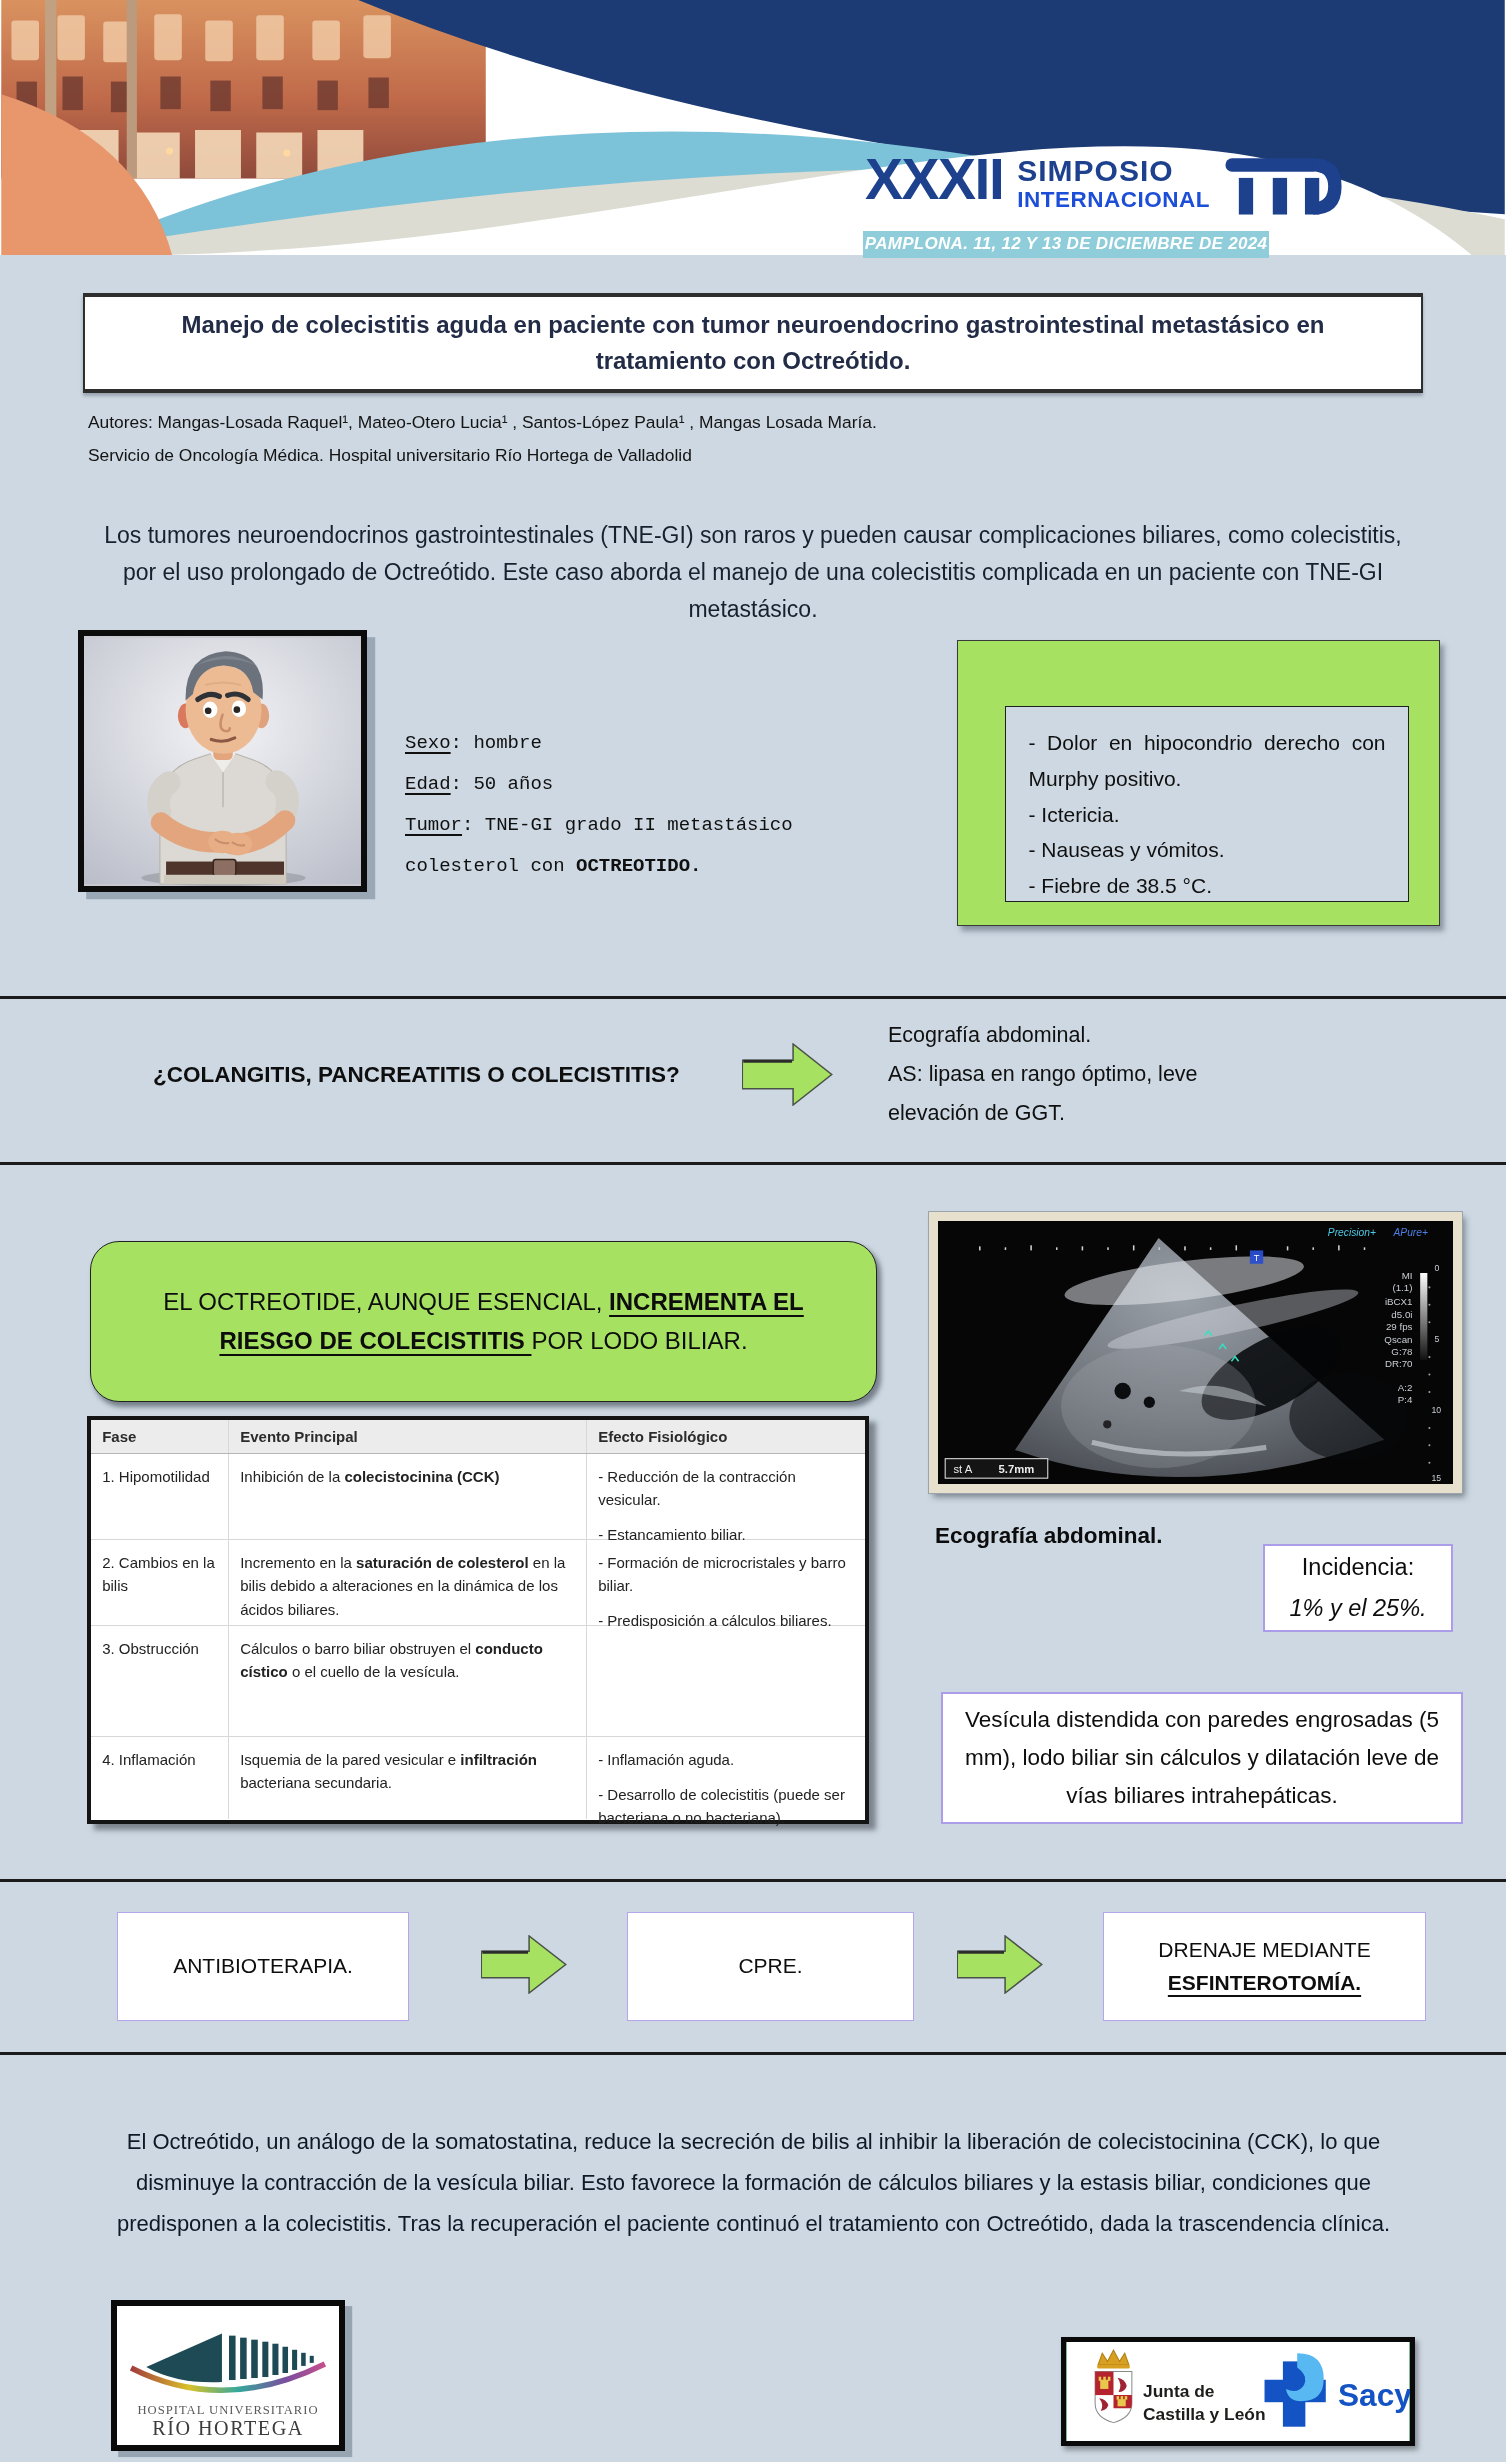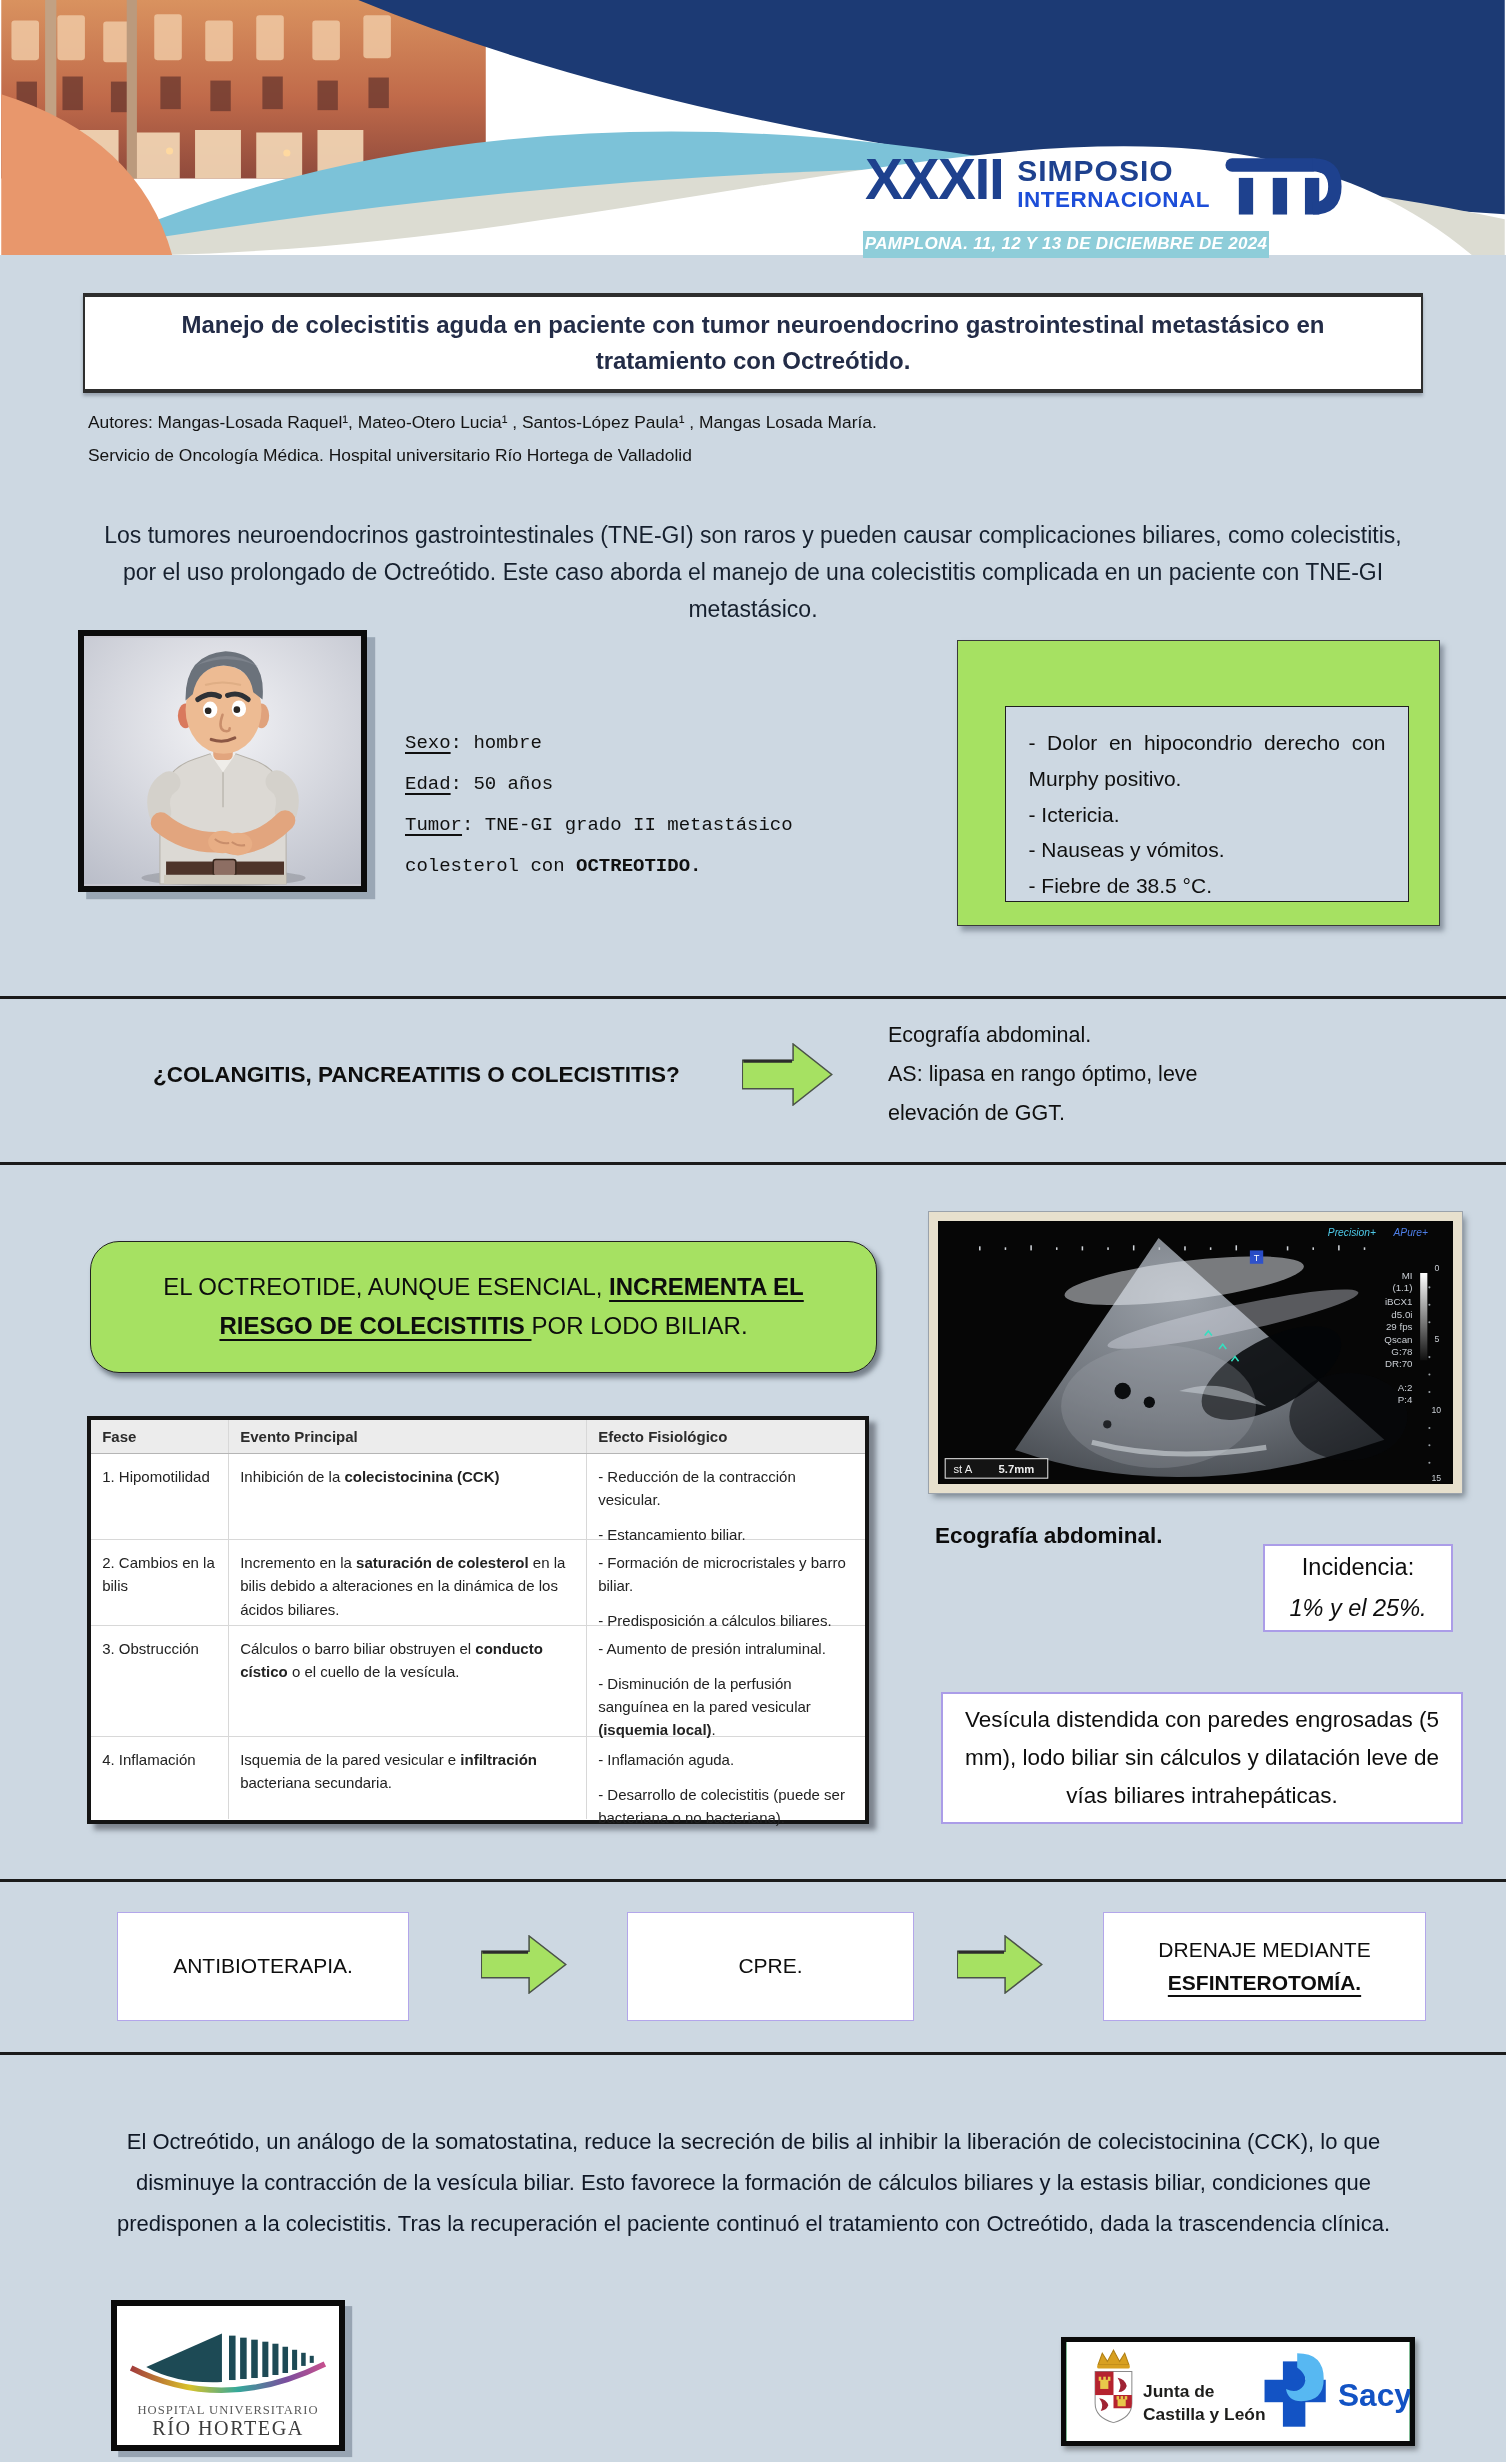--- a/index.html
+++ b/index.html
@@ -53,21 +53,21 @@
   .sep1 { top:996px; } .sep2 { top:1162px; } .sep3 { top:1879px; } .sep4 { top:2052px; }
 
   
   .question { position:absolute; left:153px; top:1062px; width:572px;
     font-size:22.5px; font-weight:700; color:#0e0e0e; }
   .arrow { position:absolute; }
   .arrow-q { left:742px; top:1043px; }
   .result { position:absolute; left:888px; top:1016px; font-size:21.5px; line-height:1.82; color:#101010; }
 
   
-  .highlight-box { position:absolute; left:90px; top:1241px; width:787px; height:132px;
+  .highlight-box { position:absolute; left:90px; top:1241px; width:787px; height:161px;
     background:#a6e162; border:1.5px solid #222; border-radius:29px;
     box-shadow:3.1px 4.6px 5.1px rgba(45,55,65,.55);
     display:flex; align-items:center; justify-content:center; }
   .highlight-box p { padding:0 41px; font-size:24px; line-height:1.62; text-align:center; color:#0d0d0d; }
   .bu { font-weight:700; text-decoration:underline; text-decoration-thickness:2px; text-underline-offset:5.1px; }
 
   
   .flow-table { position:absolute; left:87px; top:1416px; width:782px; height:408px;
     background:#fff; border:4.6px solid #141414; box-shadow:7.2px 6.1px 5.1px rgba(45,50,60,.5); }
   .t-row { display:flex; width:100%; border-bottom:1px solid #d8d8d8; }
@@ -306,24 +306,20 @@
       <div class="t-c t-c1">2. Cambios en la bilis</div>
       <div class="t-c t-c2"><span>Incremento en la </span><span class="b">saturación de colesterol</span><span> en la bilis debido a alteraciones en la dinámica de los ácidos biliares.</span></div>
       <div class="t-c t-c3">
         <div class="fx-line">- Formación de microcristales y barro biliar.</div>
         <div class="fx-line">- Predisposición a cálculos biliares.</div>
       </div>
     </div>
     <div class="t-row rh3">
       <div class="t-c t-c1">3. Obstrucción</div>
       <div class="t-c t-c2"><span>Cálculos o barro biliar obstruyen el </span><span class="b">conducto cístico</span><span> o el cuello de la vesícula.</span></div>
-      <div class="t-c t-c3">
-        <div class="fx-line">- Aumento de presión intraluminal.</div>
-        <div class="fx-line"><span>- Disminución de la perfusión sanguínea en la pared vesicular </span><span class="b">(isquemia local)</span><span>.</span></div>
-      </div>
     </div>
     <div class="t-row rh4">
       <div class="t-c t-c1">4. Inflamación</div>
       <div class="t-c t-c2"><span>Isquemia de la pared vesicular e </span><span class="b">infiltración</span><span> bacteriana secundaria.</span></div>
       <div class="t-c t-c3">
         <div class="fx-line">- Inflamación aguda.</div>
         <div class="fx-line">- Desarrollo de colecistitis (puede ser bacteriana o no bacteriana).</div>
       </div>
     </div>
   </div>

